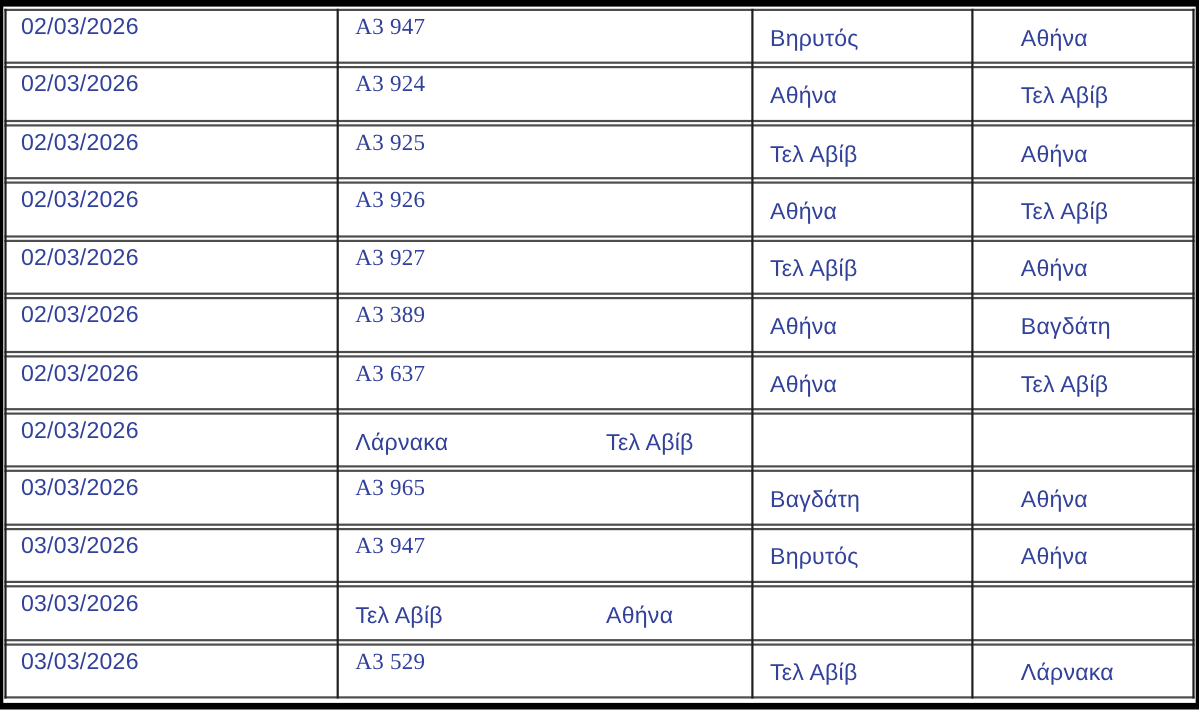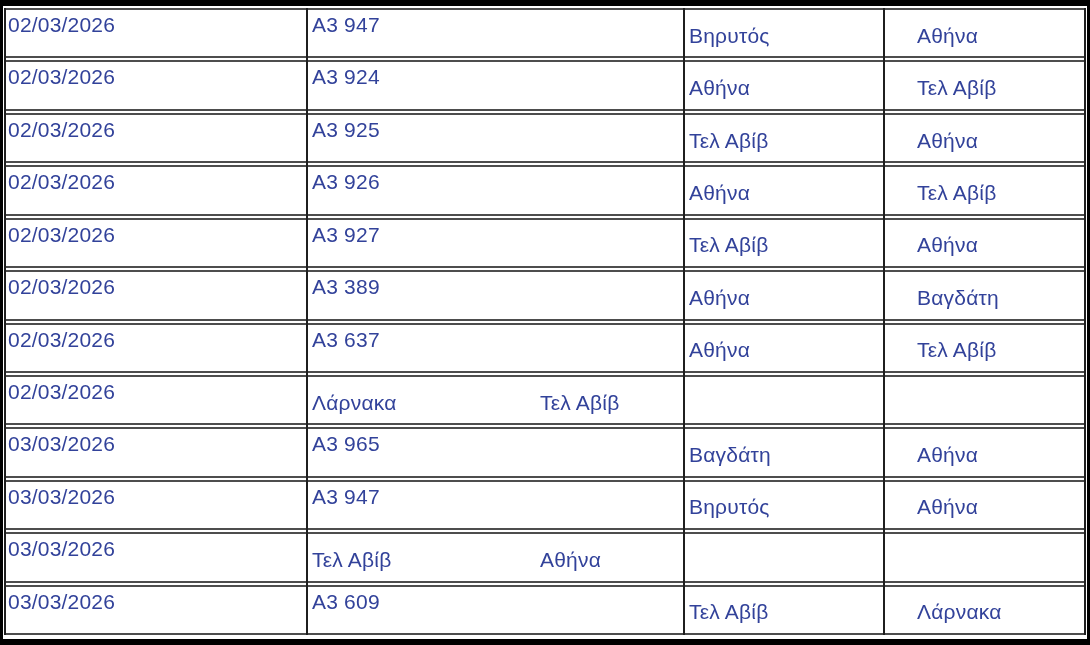--- a/index.html
+++ b/index.html
@@ -35,41 +35,41 @@
   .flight-row {
     flex: 1;
     display: flex;
     box-sizing: border-box;
     border-top: 2px solid #4d4d4d;
     border-bottom: 2px solid #4d4d4d;
     background: #ffffff;
   }
   .cell {
     box-sizing: border-box;
-    padding-left: 4px;
+    padding-left: 15px;
     color: #32429a;
     font-size: 21px;
     letter-spacing: 0.2px;
     line-height: 1.1;
     white-space: nowrap;
     overflow: hidden;
     display: flex;
   }
   
   .cell.c-date, .cell.c-flight {
     align-items: flex-start;
     padding-top: 3px;
   }
   
   .cell.c-origin, .cell.c-dest {
     align-items: center;
     padding-top: 4px;
   }
   .cell.c-date   { width: 304px; }
-  .cell.c-flight { width: 377px; }
+  .cell.c-flight { width: 377px; font-family: Liberation Serif, serif; }
   .cell.c-origin { width: 228px; }
   .cell.c-dest   { flex: 1; }
   
   .vline {
     position: absolute;
     top: 0;
     bottom: 0;
     width: 2px;
     background: #1f1f1f;
     z-index: 2;
@@ -156,21 +156,21 @@
   </div>
 
   <div class="flight-row">
     <div class="cell c-date">03/03/2026</div>
     <div class="cell c-origin">Τελ Αβίβ</div>
     <div class="cell c-dest">Αθήνα</div>
   </div>
 
   <div class="flight-row">
     <div class="cell c-date">03/03/2026</div>
-    <div class="cell c-flight">A3 609</div>
+    <div class="cell c-flight">A3 529</div>
     <div class="cell c-origin">Τελ Αβίβ</div>
     <div class="cell c-dest">Λάρνακα</div>
   </div>
 <div class="vline v0"></div>
     <div class="vline v1"></div>
     <div class="vline v2"></div>
     <div class="vline v3"></div>
     <div class="vline v4"></div>
   </div>
 </div>

